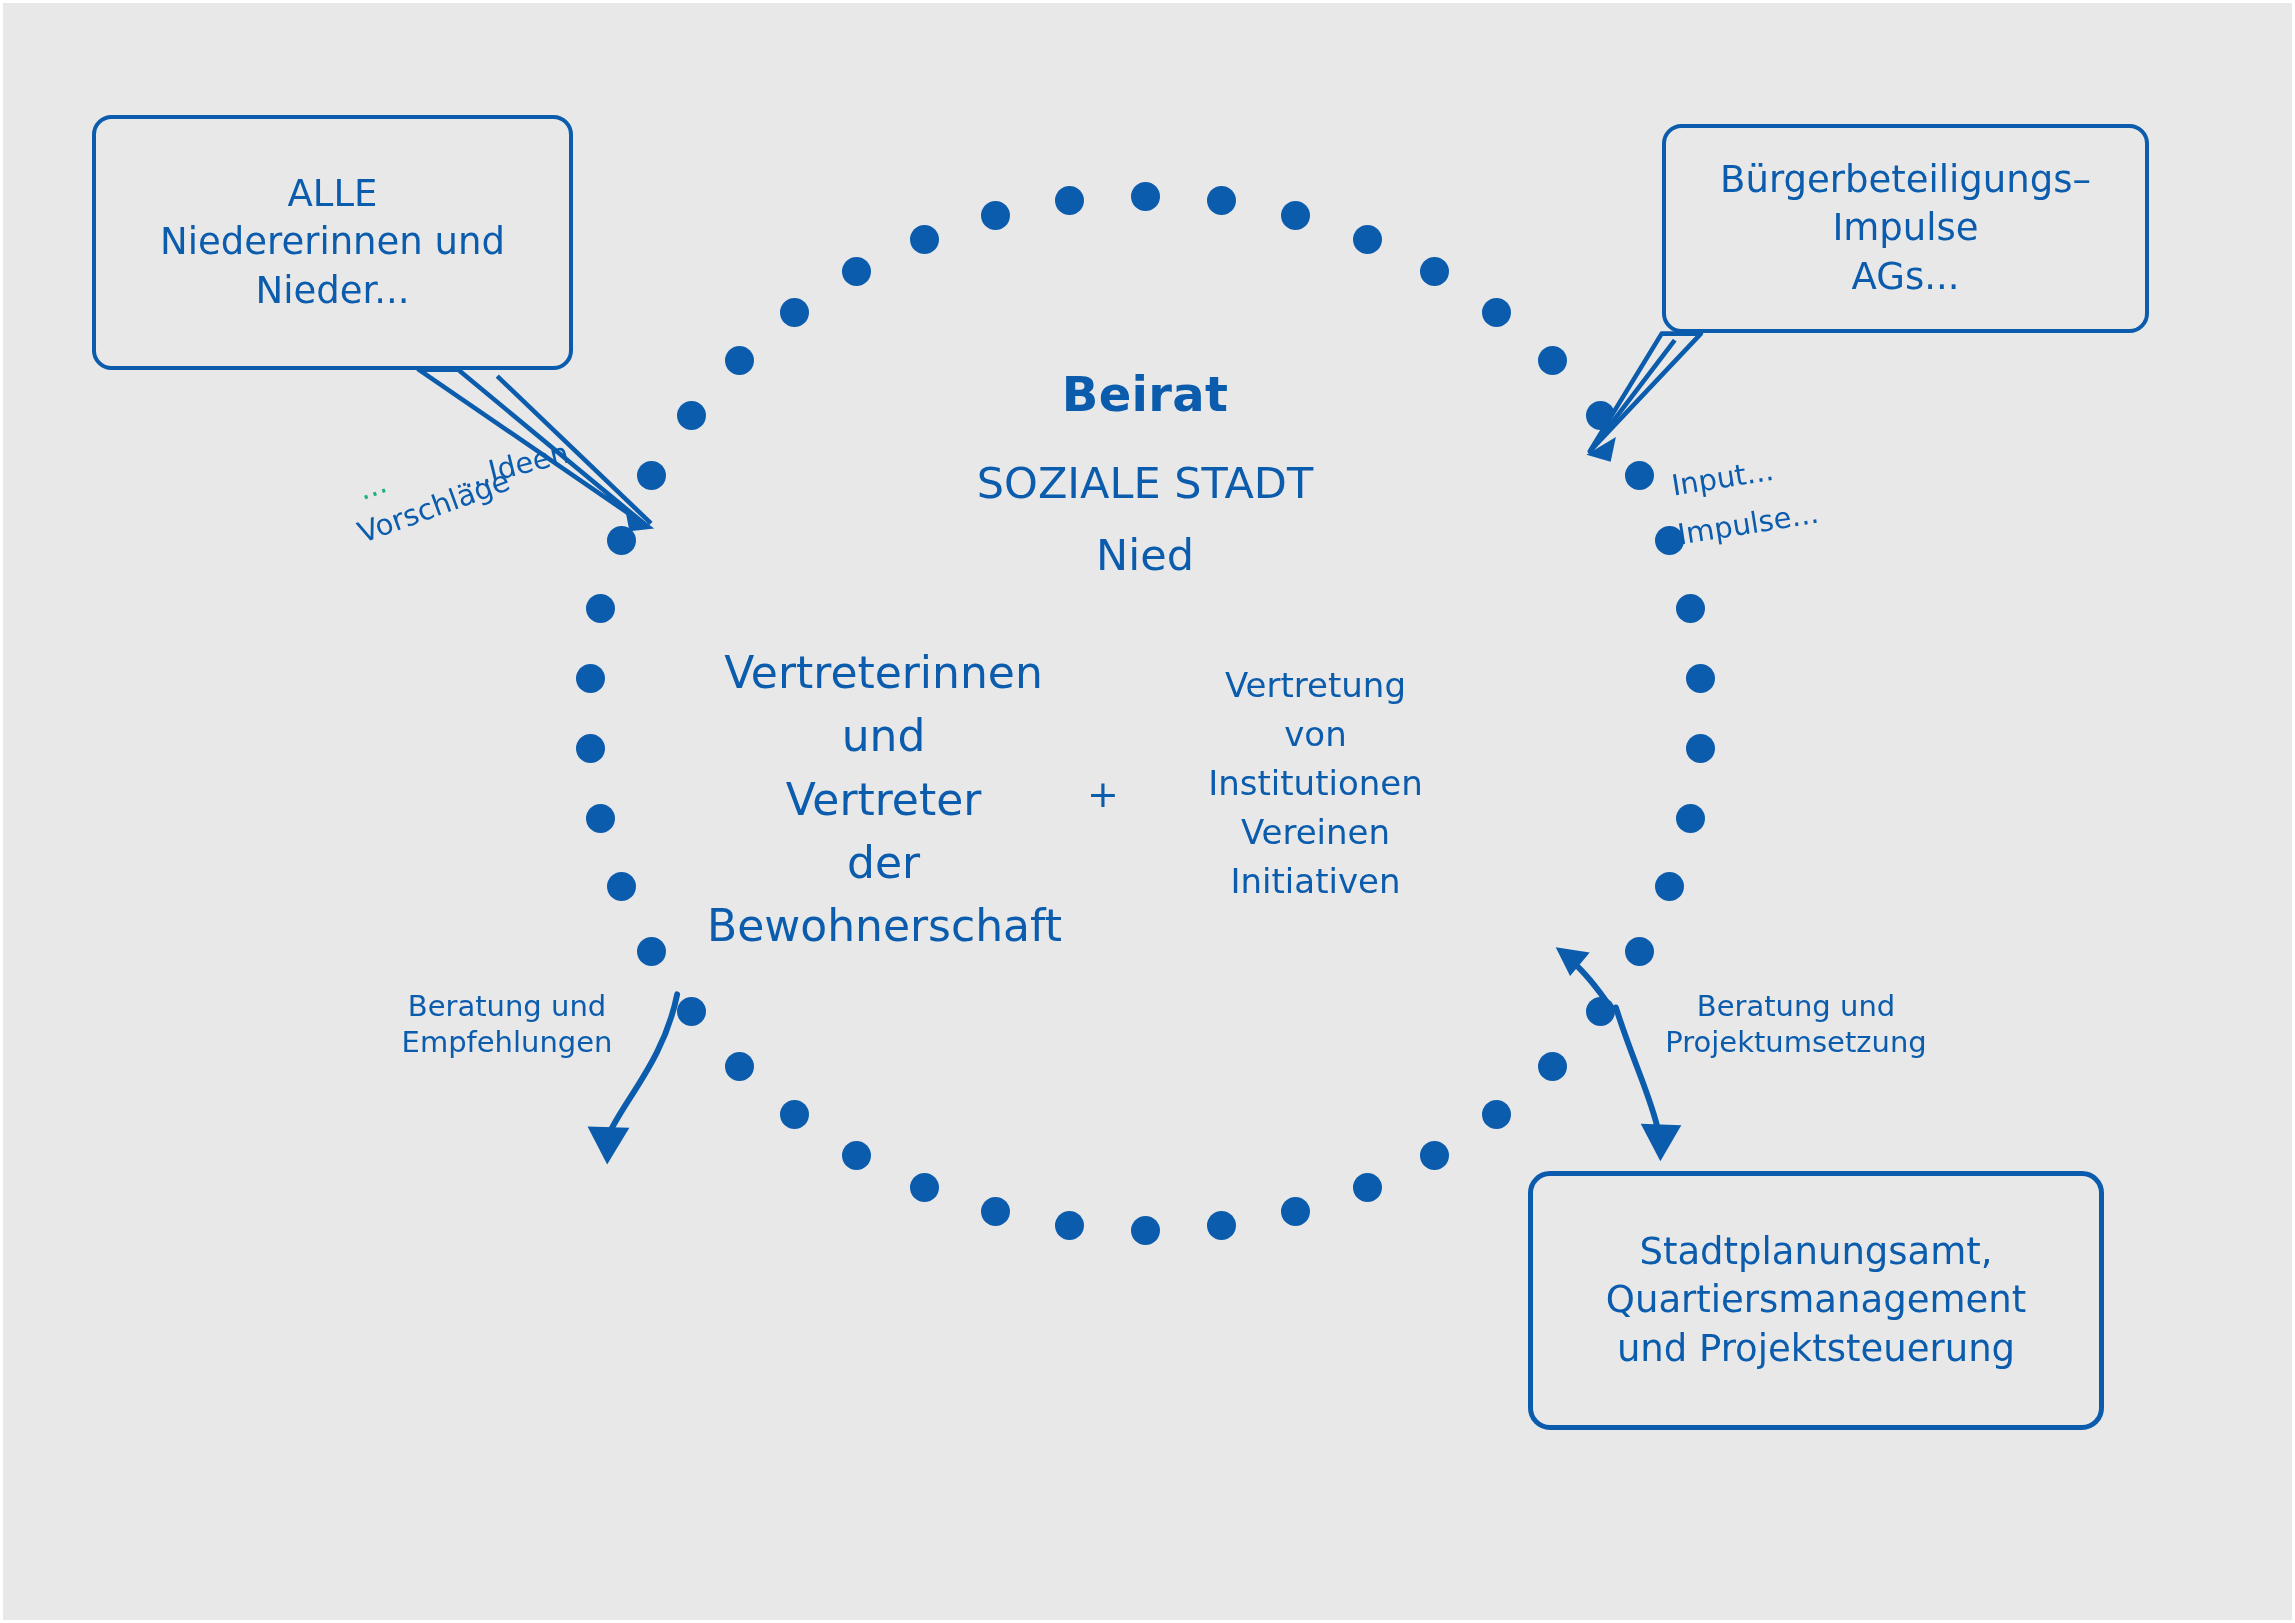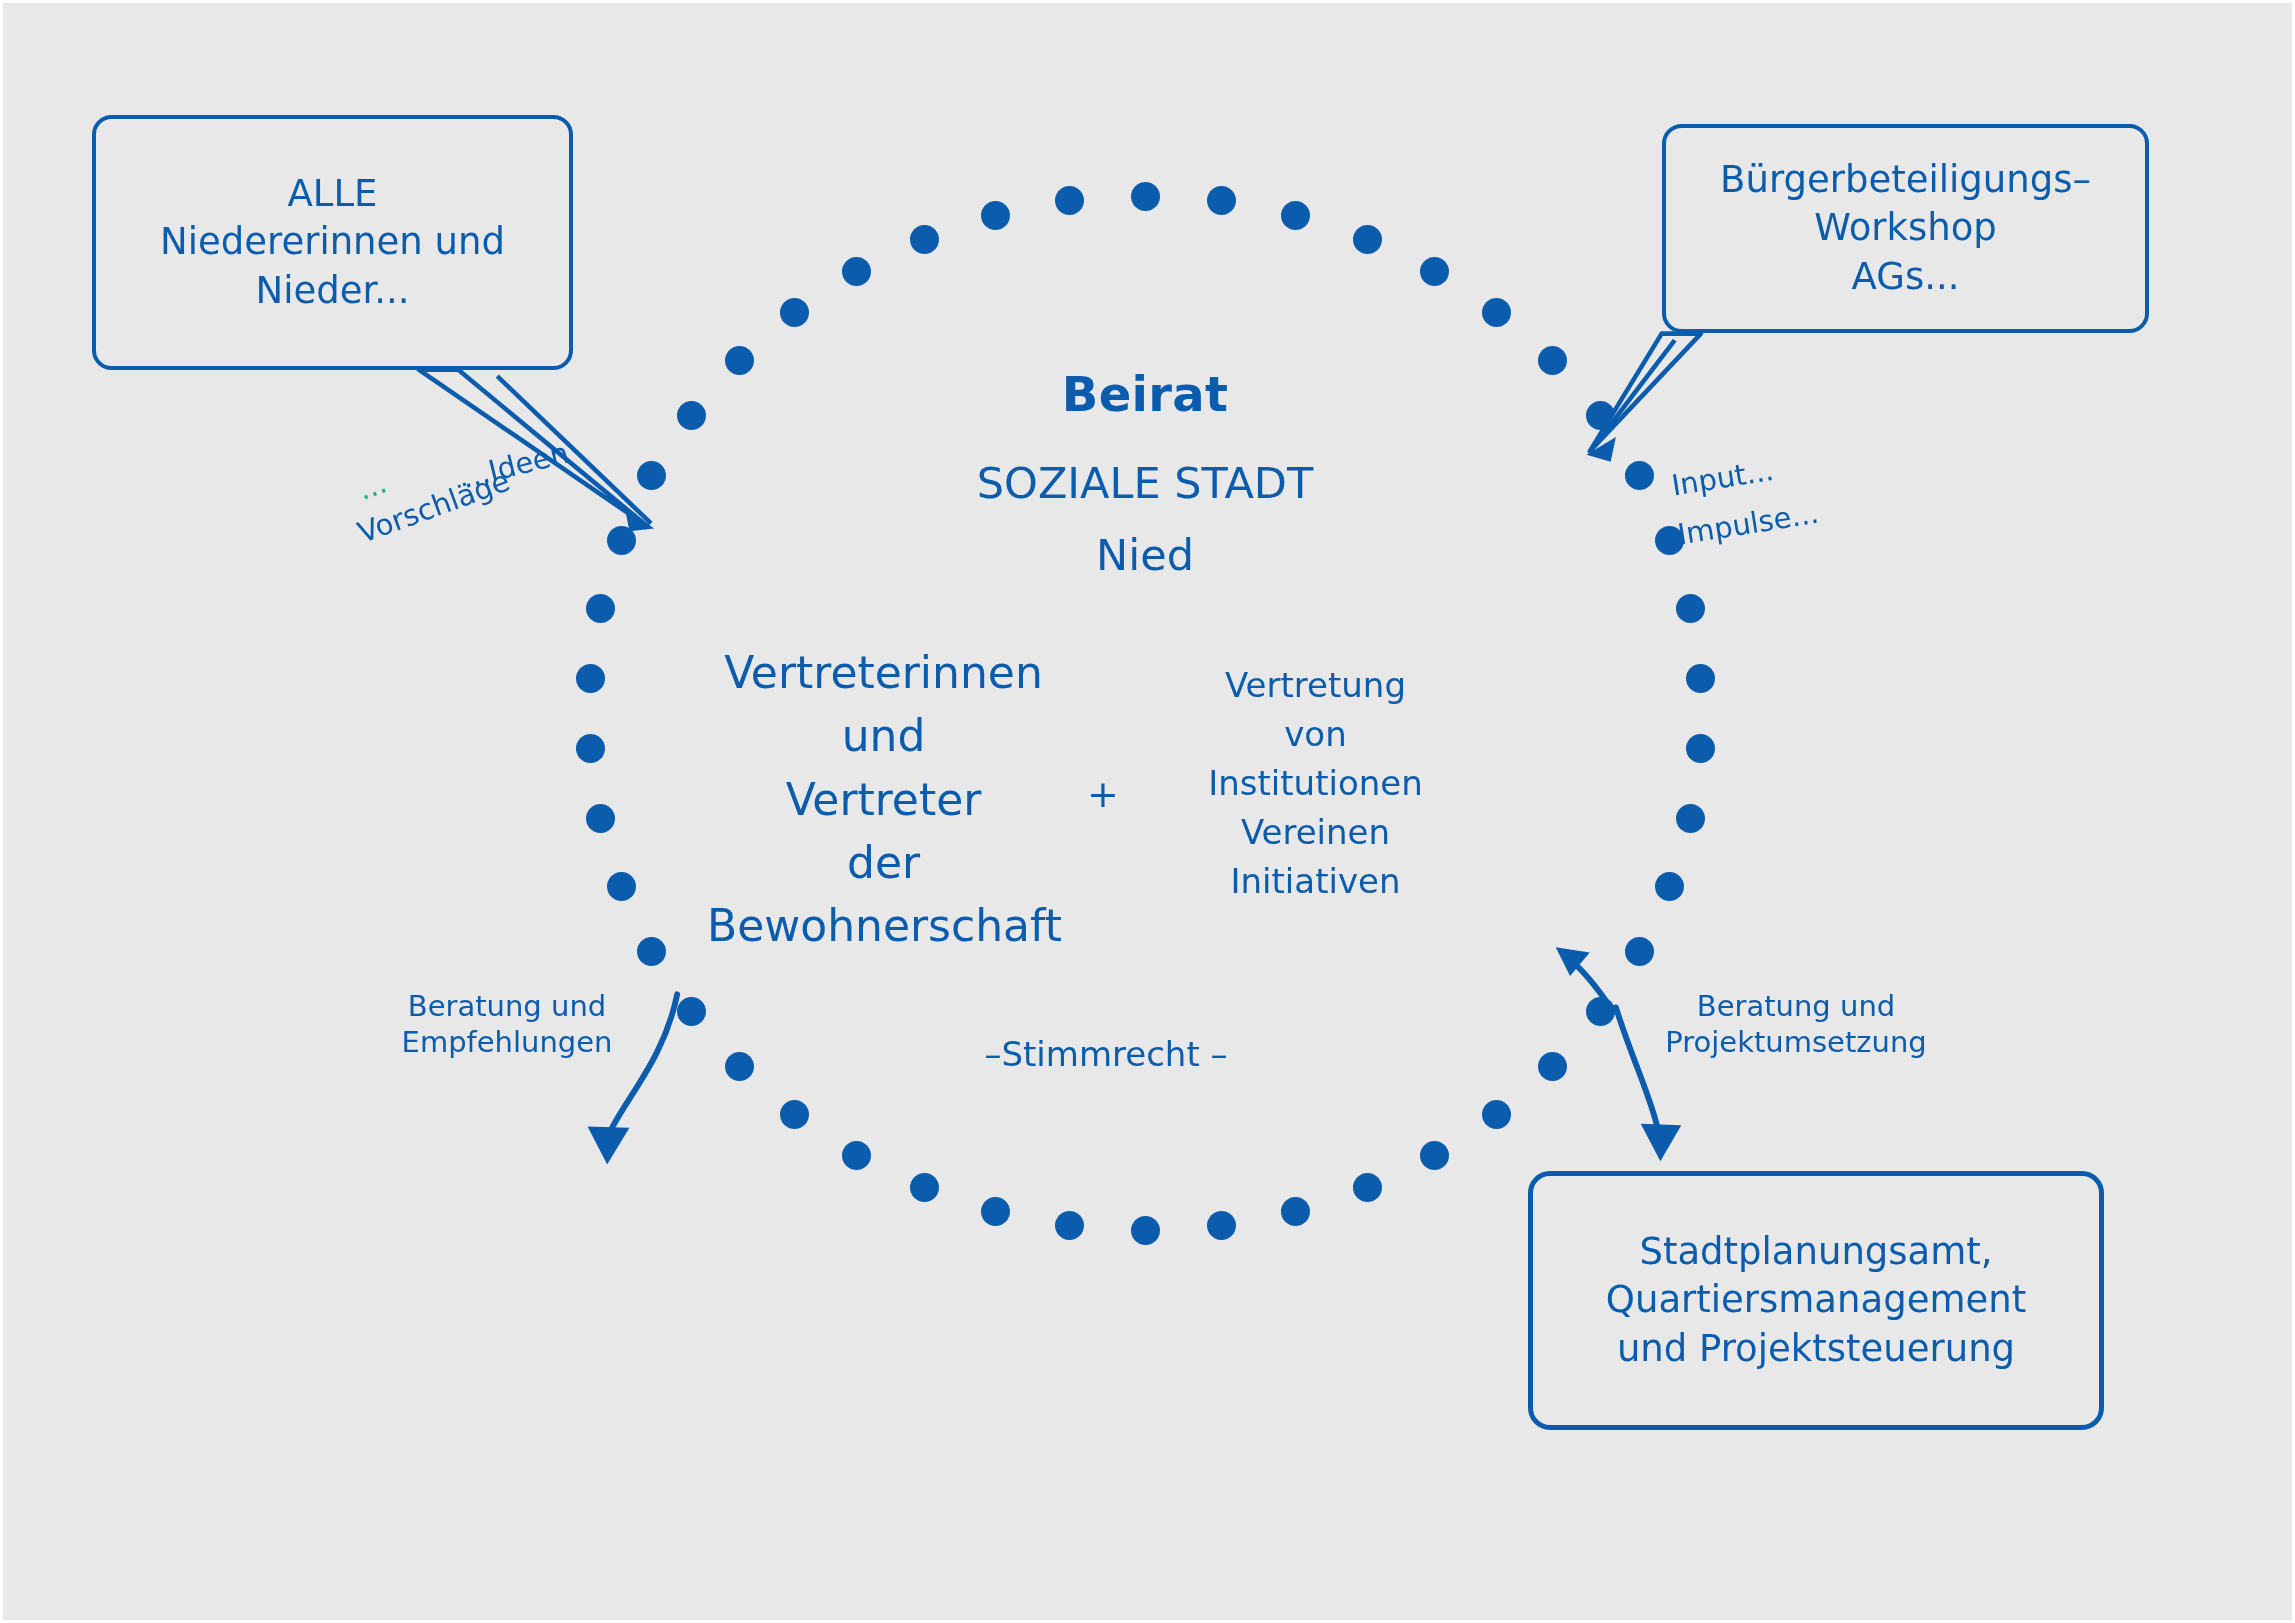--- a/index.html
+++ b/index.html
@@ -297,27 +297,26 @@
 und
 Vertreter
 der
 Bewohnerschaft</div>
   <div class="center-block" id="col-plus">+</div>
   <div class="center-block" id="col-right" style="white-space:pre-line;">Vertretung
 von
 Institutionen
 Vereinen
 Initiativen</div>
-  <div class="center-block" id="stimmrecht">–Stimmrecht  –</div>
 
   <div class="callout" id="box-alle" style="white-space:pre-line;">ALLE
 Niedererinnen und
 Nieder...</div>
   <div class="callout" id="box-workshop" style="white-space:pre-line;">Bürgerbeteiligungs–
-Workshop
+Impulse
 AGs...</div>
   <div class="callout" id="box-stadtplanung" style="white-space:pre-line;">Stadtplanungsamt,
 Quartiersmanagement
 und Projektsteuerung</div>
 
   <div class="arrow-label" id="label-dots">...</div>
   <div class="arrow-label" id="label-ideen">...Ideen</div>
   <div class="arrow-label" id="label-vorschlaege">Vorschläge</div>
   <div class="arrow-label" id="label-input">Input...</div>
   <div class="arrow-label" id="label-impulse">Impulse...</div>

